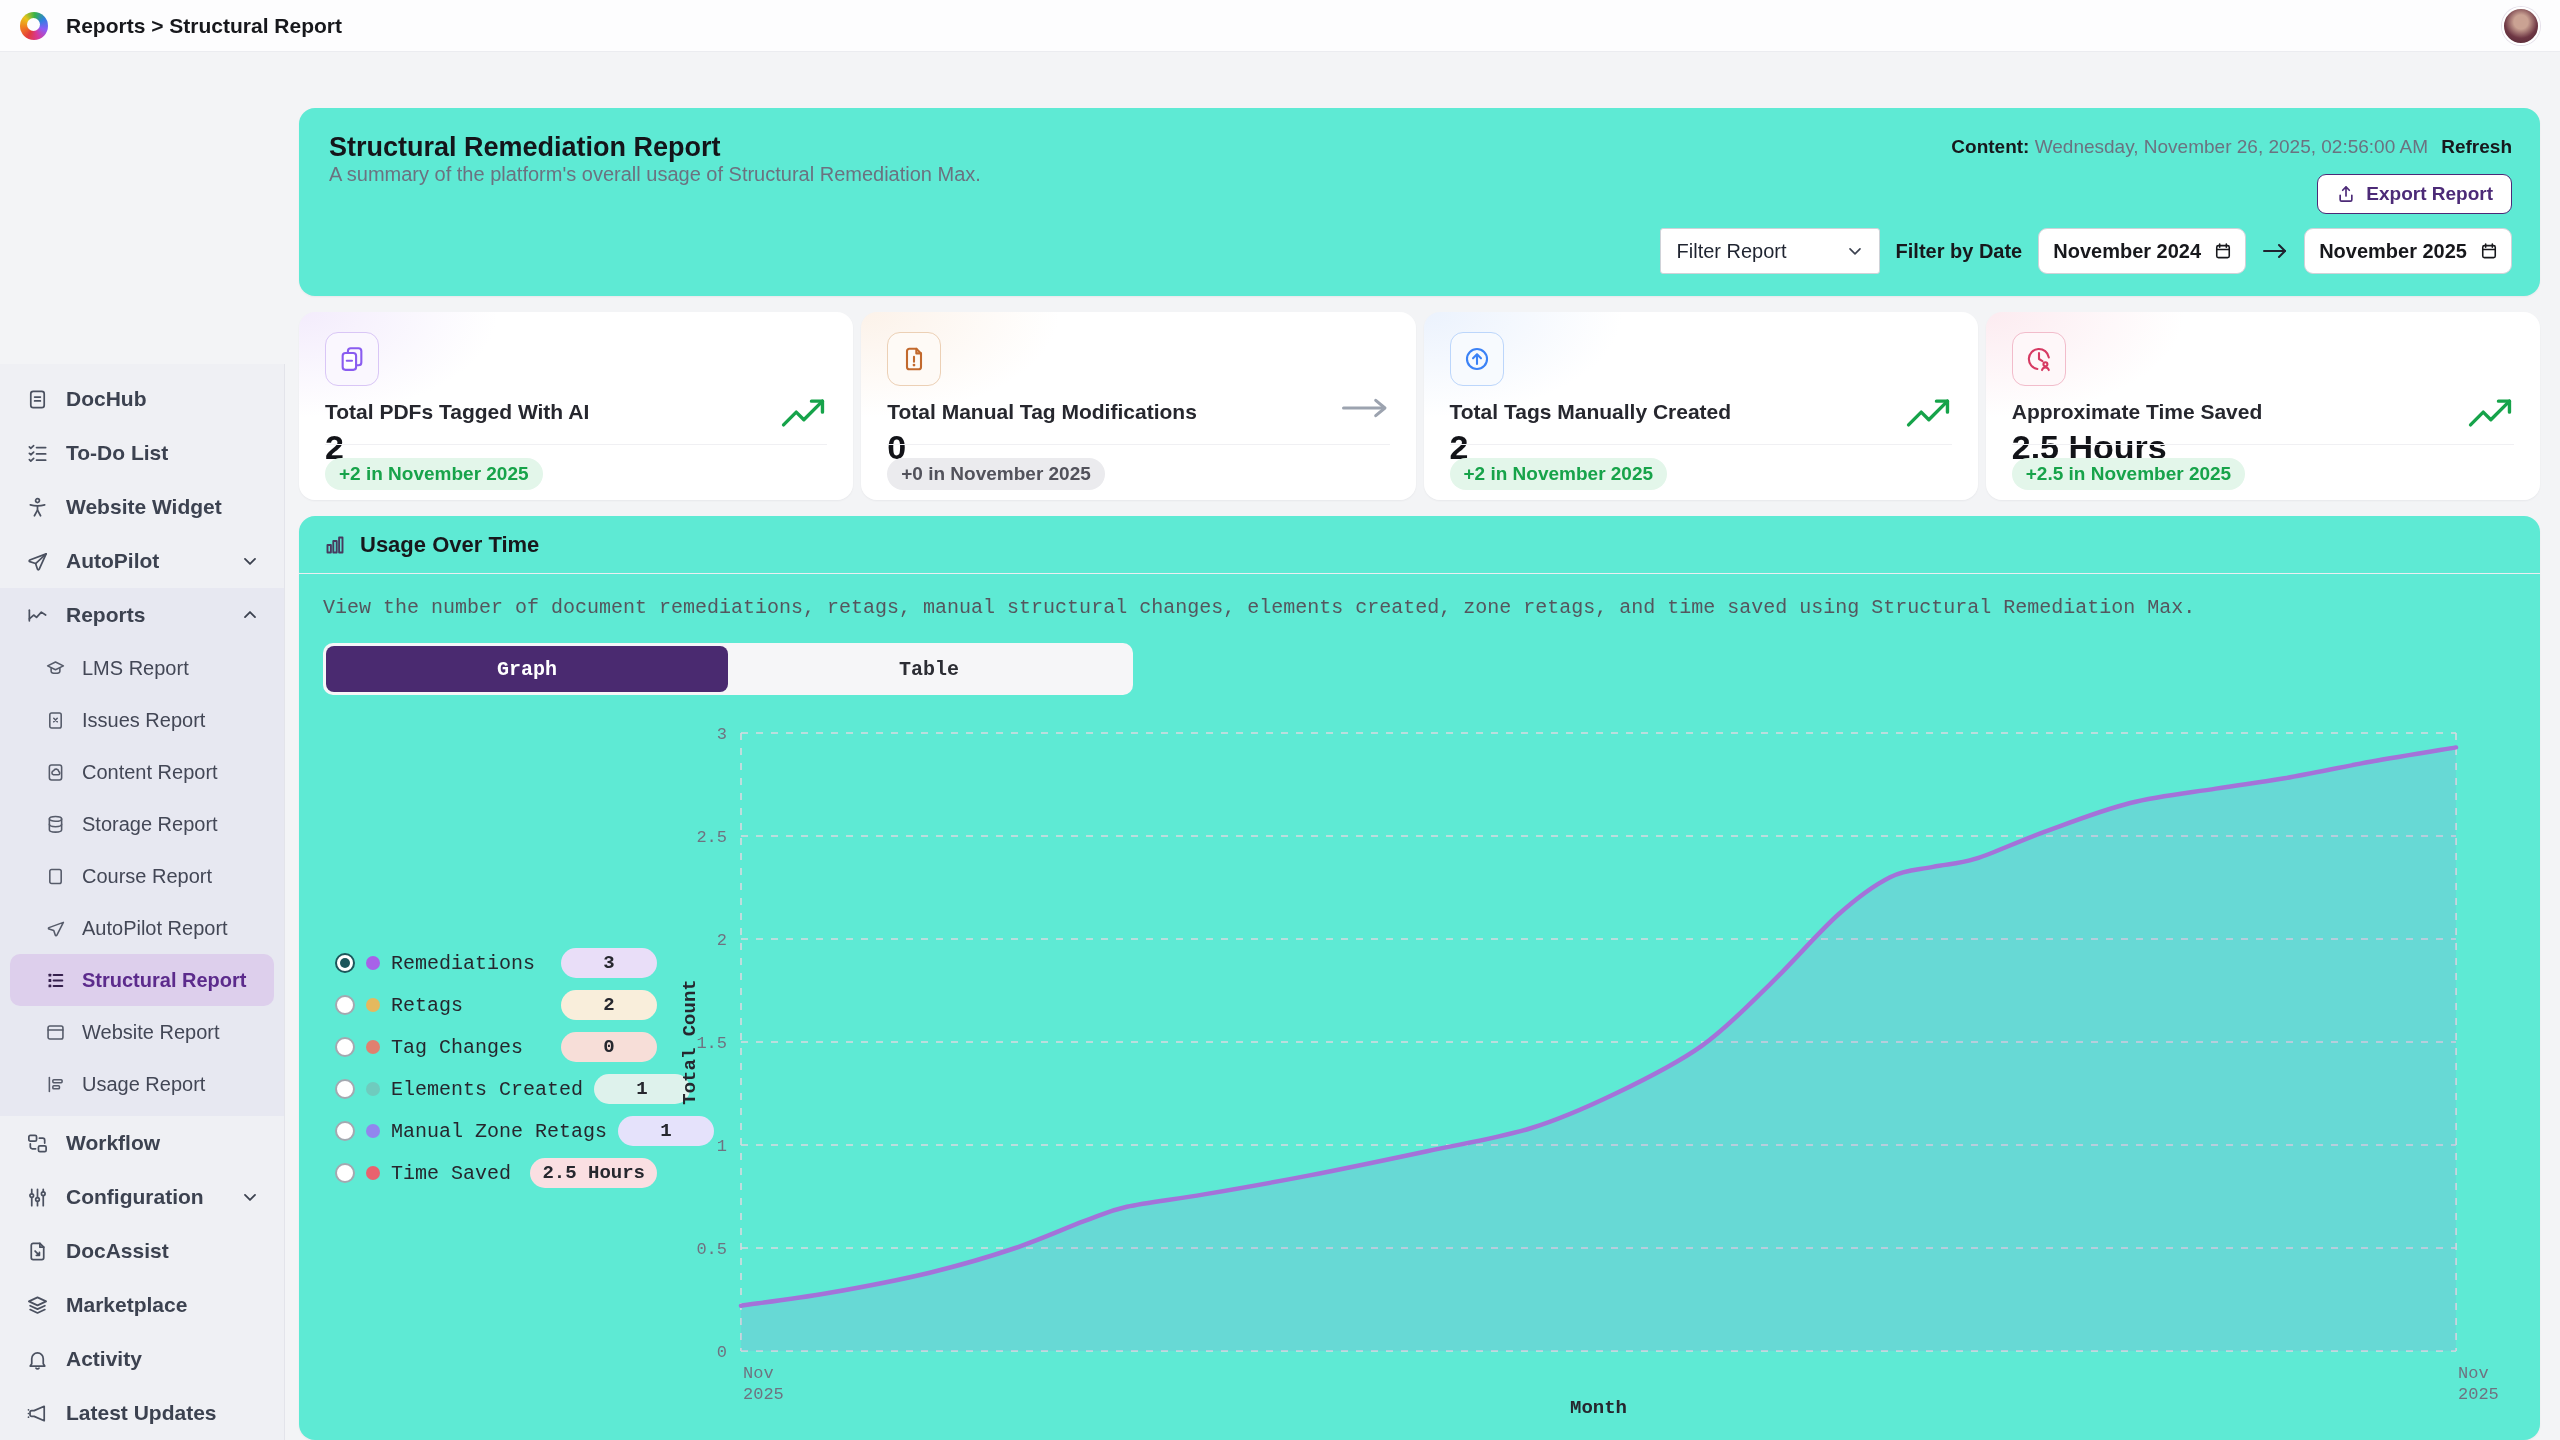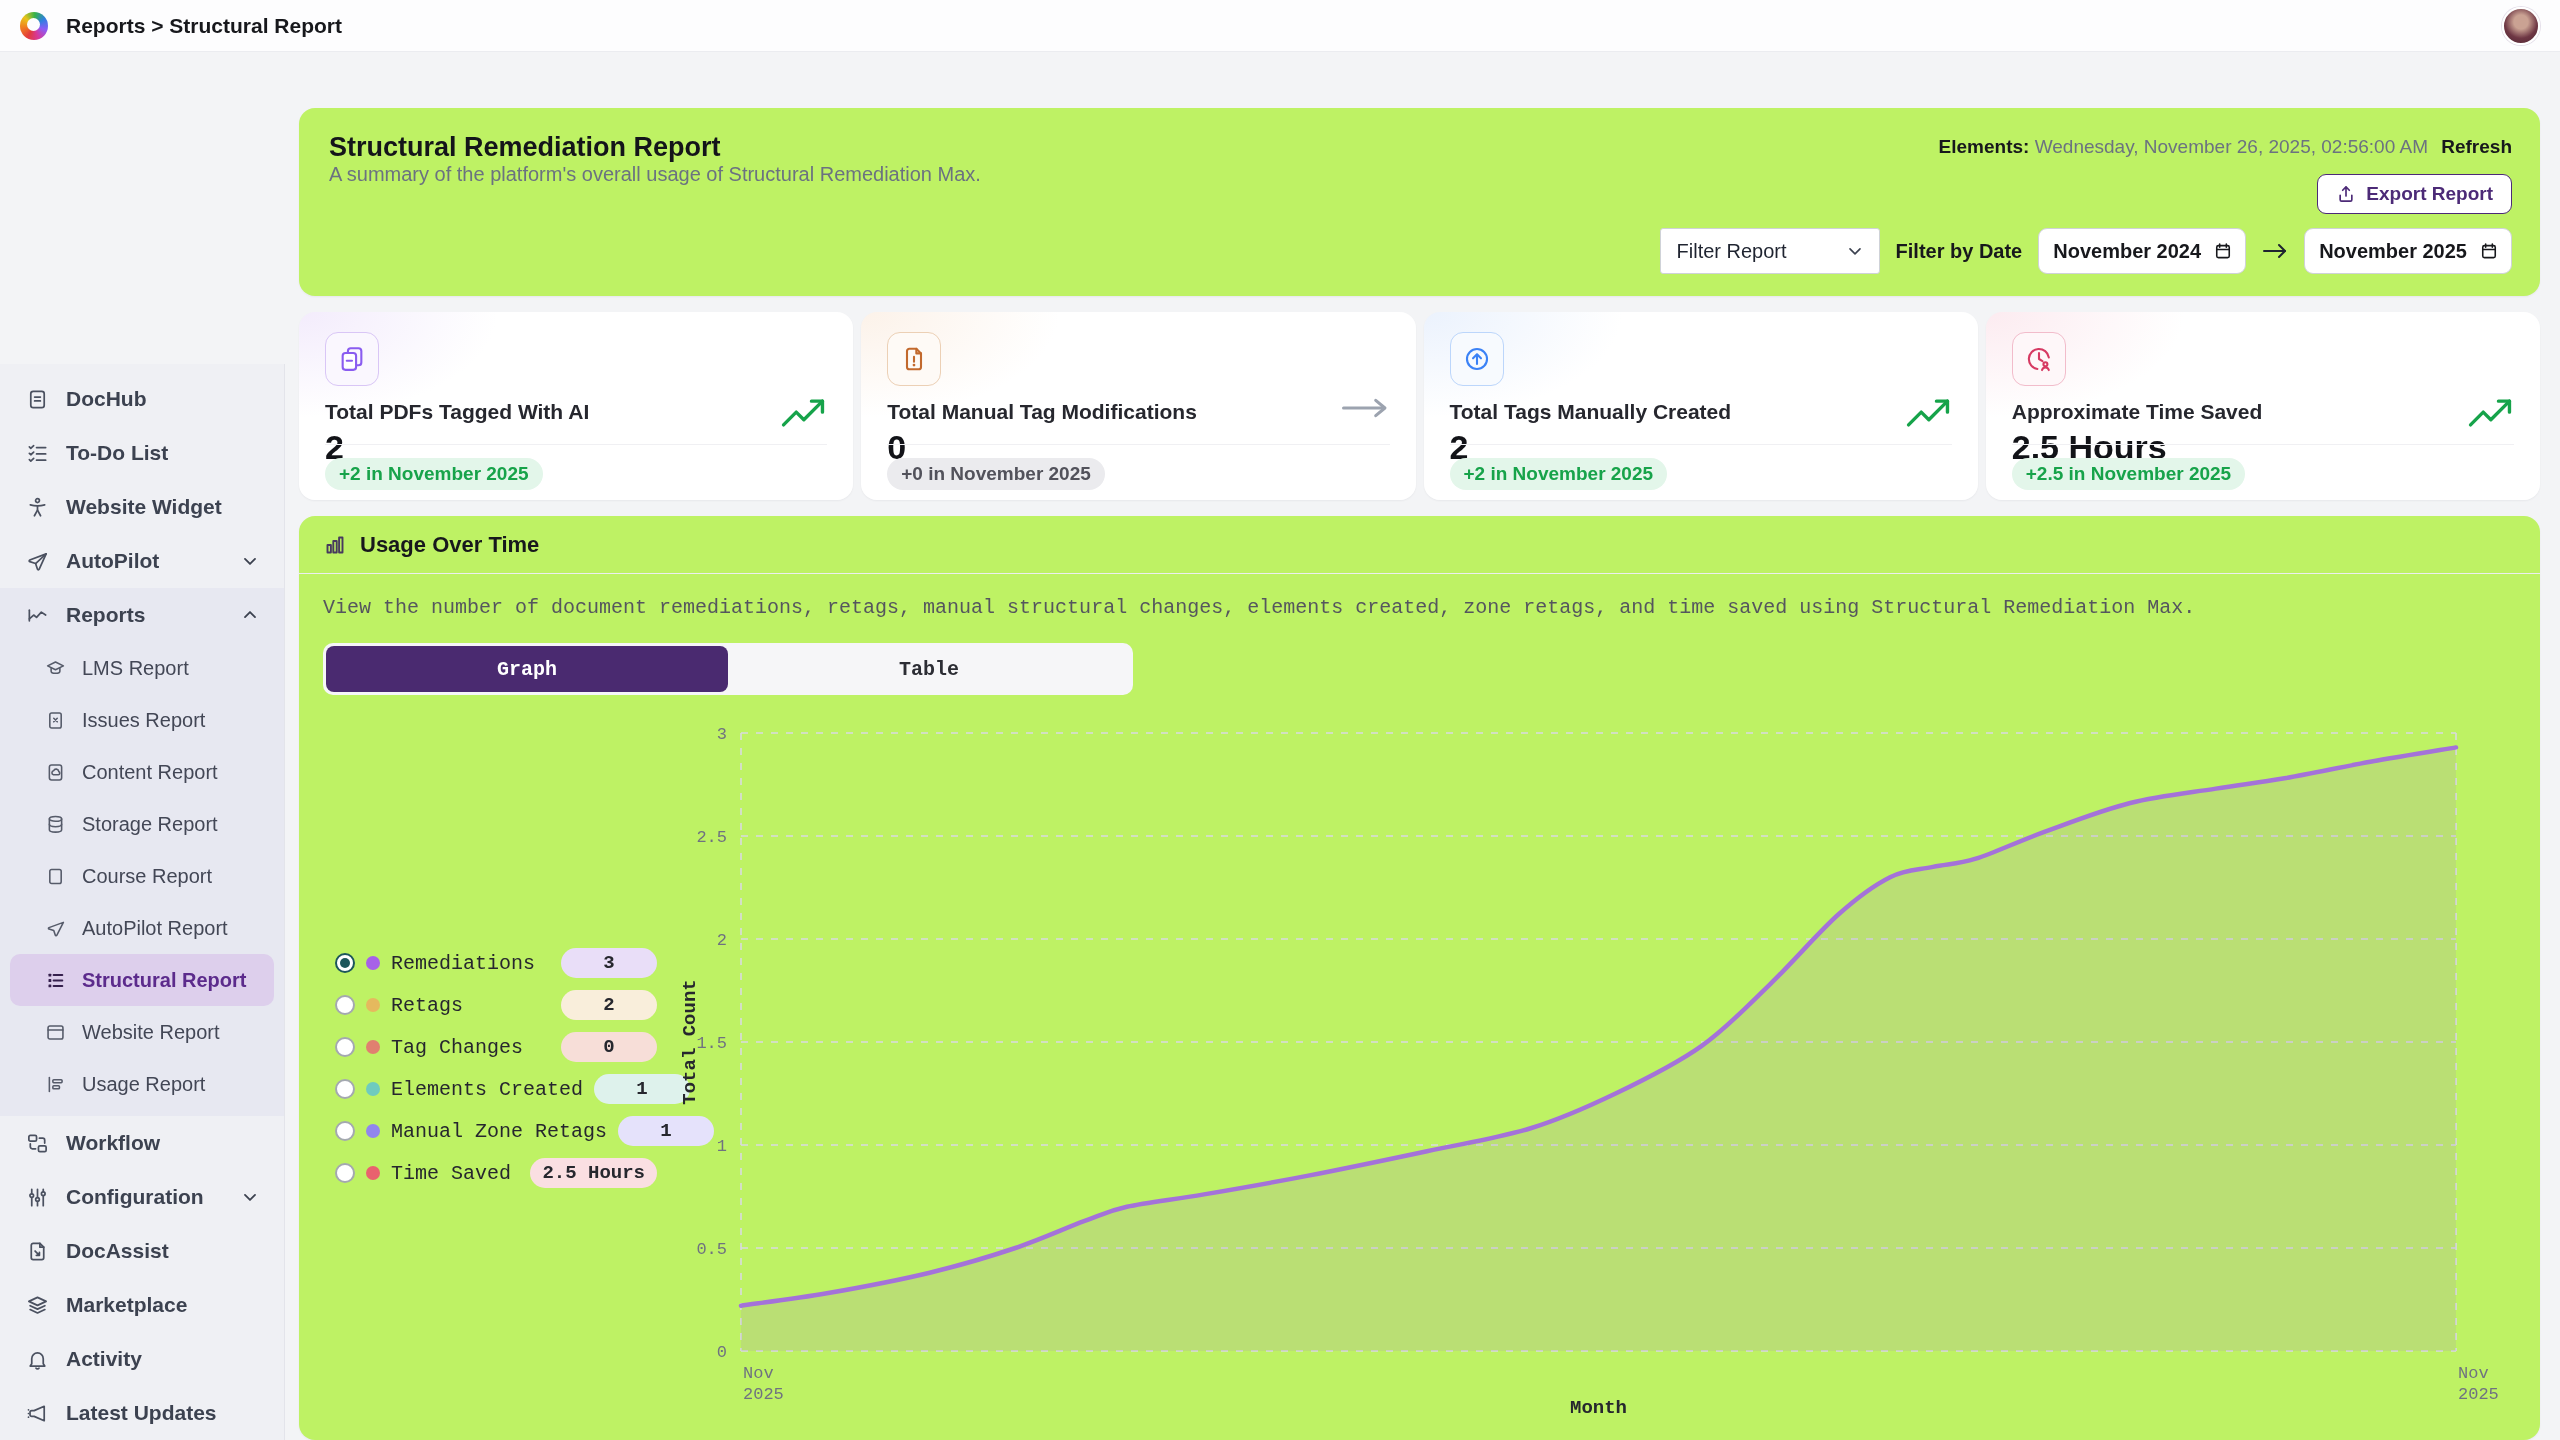--- a/index.html
+++ b/index.html
@@ -31,21 +31,21 @@
   .nav-icon { width:23px; height:23px; flex:none; color:#4b5160; }
   .reports-group { background:#e7e8f1; padding-bottom:6px; }
   .sub-item { height:52px; display:flex; align-items:center; gap:16px; padding:0 12px 0 45px;
     font-size:20px; font-weight:500; color:#434756; cursor:pointer; }
   .sub-item .nav-icon { width:21px; height:21px; color:#565b6a; }
   .sub-item.active { background:#ddcfec; border-radius:10px; margin:0 10px; padding-left:35px;
     color:#5c2b8c; font-weight:700; }
   .sub-item.active .nav-icon { color:#35204d; }
 
   
-  .card { background:#bef264; border-radius:16px; box-shadow:0 1px 2px rgba(25,28,40,.05); }
+  .card { background:#5eead4; border-radius:16px; box-shadow:0 1px 2px rgba(25,28,40,.05); }
   .header-card { height:188px; padding:24px 26px 0 30px; position:relative; }
   .page-title { font-size:27px; font-weight:700; color:#14151a; }
   .page-subtitle { font-size:20px; color:#6b7280; }
   .updated-row { position:absolute; top:28px; right:28px; font-size:19px; color:#6b7280; }
   .updated-row .lbl { font-weight:700; color:#17181c; }
   .updated-row .refresh { font-weight:600; color:#17181c; margin-left:8px; cursor:pointer; }
   .export-btn { position:absolute; top:66px; right:28px; height:40px; padding:0 18px;
     display:flex; align-items:center; gap:10px; border:1.6px solid #4c2a77; border-radius:9px;
     background:#fff; color:#4c2a77; font-size:19px; font-weight:600; cursor:pointer; }
   .filter-row { position:absolute; right:28px; top:120px; display:flex; align-items:center; gap:16px; }
@@ -291,21 +291,21 @@
       <span>Latest Updates</span>
     </div>
   </div>
 
   <div class="main">
 
     <div class="card header-card">
       <div class="page-title">Structural Remediation Report</div>
       <div class="page-subtitle">A summary of the platform's overall usage of Structural Remediation Max.</div>
       <div class="updated-row">
-        <span class="lbl">Elements:</span>
+        <span class="lbl">Content:</span>
         <span>Wednesday, November 26, 2025, 02:56:00 AM</span>
         <span class="refresh">Refresh</span>
       </div>
       <button class="export-btn">
         <svg class="ic" width="20" height="20" viewBox="0 0 24 24" fill="none" stroke="currentColor" stroke-width="2" stroke-linecap="round" stroke-linejoin="round">
             <path d="M12 14.5V4"></path>
             <path d="M8 7.5l4-4 4 4"></path>
             <path d="M5 13.5V19a1.6 1.6 0 0 0 1.6 1.6h10.8A1.6 1.6 0 0 0 19 19v-5.5"></path>
           </svg>
         <span>Export Report</span>

